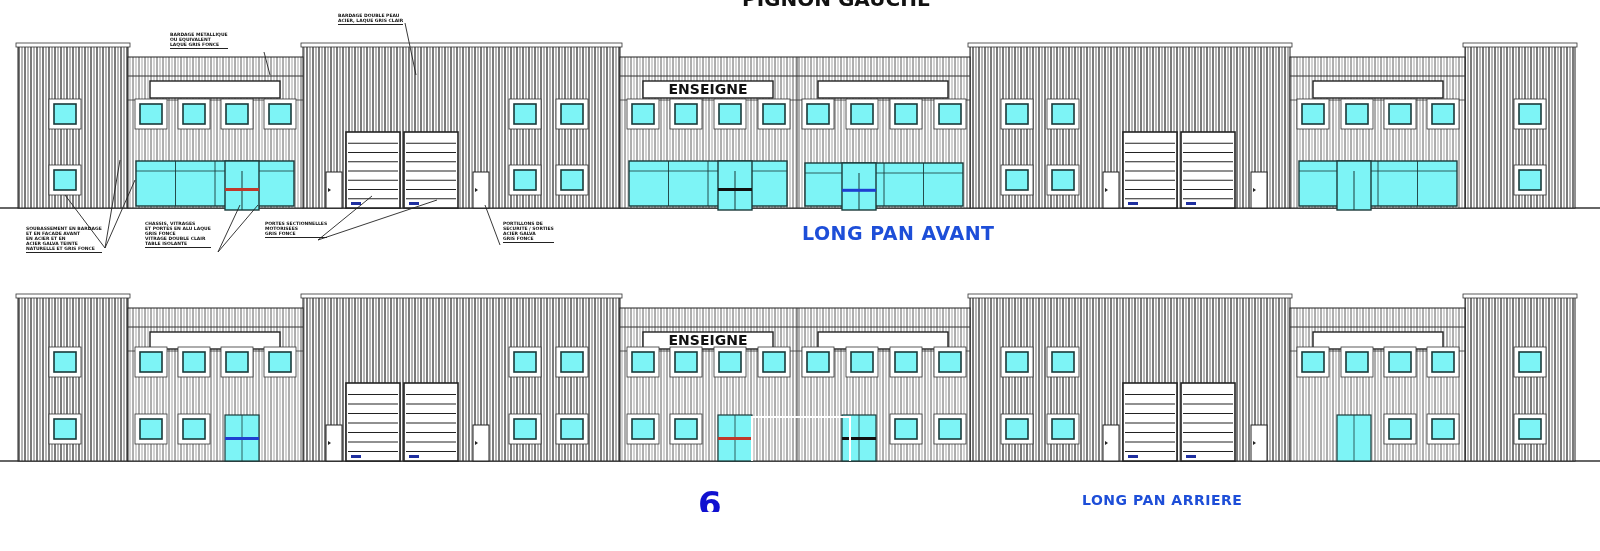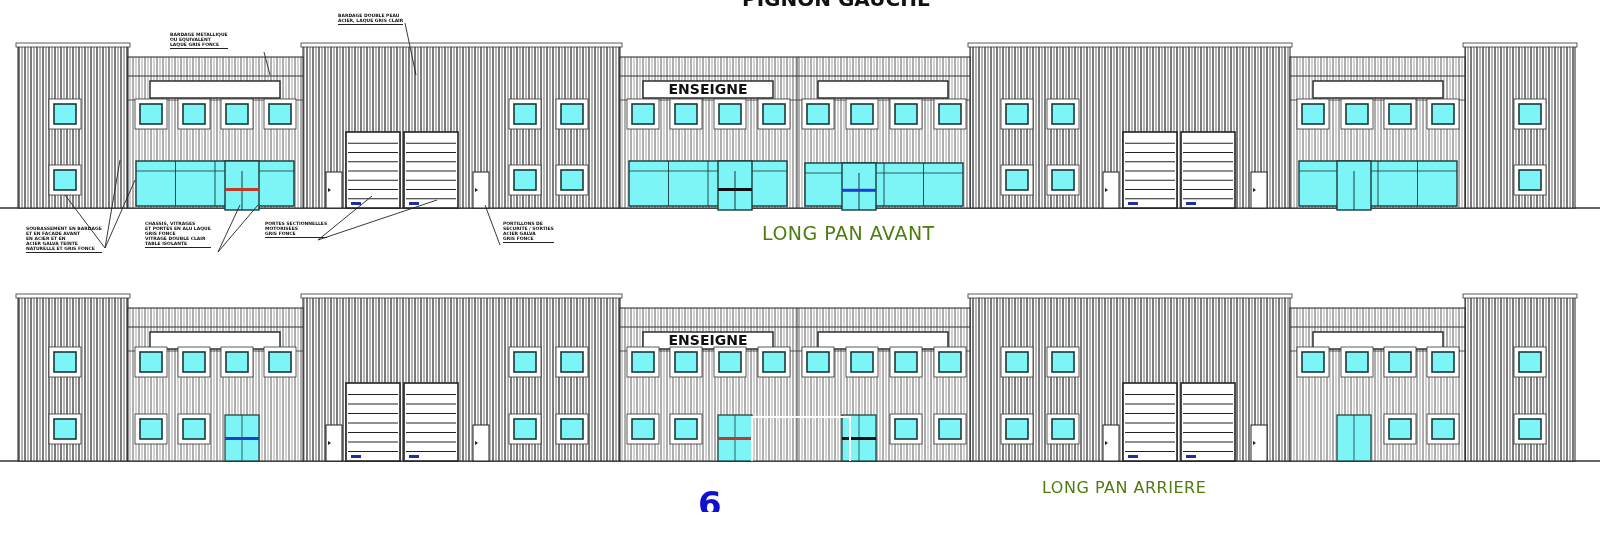--- a/index.html
+++ b/index.html
@@ -1,18 +1,18 @@
 <!DOCTYPE html>
 <html><head>
 <meta charset="utf-8">
 <style>
   html, body { margin:0; padding:0; background:#ffffff; }
   body { width:1600px; height:551px; position:relative; overflow:hidden; font-family:"Liberation Sans", sans-serif; }
   #canvas { position:absolute; left:0; top:0; width:1600px; height:551px; }
-  .title-label { position:absolute; font-family:"DejaVu Sans", sans-serif; font-weight:normal; color:#4d7c0f; white-space:nowrap; letter-spacing:0.5px; }
+  .title-label { position:absolute; font-family:"DejaVu Sans", sans-serif; font-weight:bold; color:#1d4ed8; white-space:nowrap; letter-spacing:0.5px;margin-left:40px; }
   .cut-title { position:absolute; left:742px; top:-13px; font-size:20px; font-family:"DejaVu Sans", sans-serif; font-weight:bold; color:#111; }
   .sheet-num { position:absolute; left:698px; top:484px; font-size:34px; font-weight:bold; color:#1010d0; font-family:"DejaVu Sans", sans-serif; height:28px; overflow:hidden; line-height:40px; }
   .note { position:absolute; font-size:4.5px; line-height:5px; font-weight:bold; color:#111; font-family:"DejaVu Sans", sans-serif; border-bottom:1px solid #222; padding-bottom:1px; white-space:pre; }
 </style>
 </head>
 <body>
 
 <svg id="canvas" xmlns="http://www.w3.org/2000/svg" width="1600" height="551" viewBox="0 0 1600 551">
   <defs>
     <pattern id="clad-dense" width="6" height="10" patternUnits="userSpaceOnUse">
@@ -347,21 +347,21 @@
     <line x1="218" y1="252" x2="258" y2="205"></line>
     <line x1="318" y1="240" x2="372" y2="196"></line>
     <line x1="318" y1="240" x2="437" y2="200"></line>
     <line x1="500" y1="245" x2="485" y2="205"></line>
   </g>
 </svg>
 
 <div class="cut-title">PIGNON GAUCHE</div>
 
 <div class="title-label" id="lbl-front" style="left: 762px; top: 222px; font-size: 19px;">LONG PAN AVANT</div>
-<div class="title-label" id="lbl-rear" style="left: 1042px; top: 478px; font-size: 16px; text-align: center;">LONG PAN ARRIERE</div>
+<div class="title-label" id="lbl-rear" style="left: 1042px; top: 492px; font-size: 14px; text-align: center;">LONG PAN ARRIERE</div>
 
 <div class="sheet-num">6</div>
 
 <div id="notes">
     <div class="note" style="left: 170px; top: 32px;">BARDAGE METALLIQUE
 OU EQUIVALENT
 LAQUE GRIS FONCE</div>
     <div class="note" style="left: 338px; top: 13px;">BARDAGE DOUBLE PEAU
 ACIER, LAQUE GRIS CLAIR</div>
     <div class="note" style="left: 26px; top: 226px;">SOUBASSEMENT EN BARDAGE

